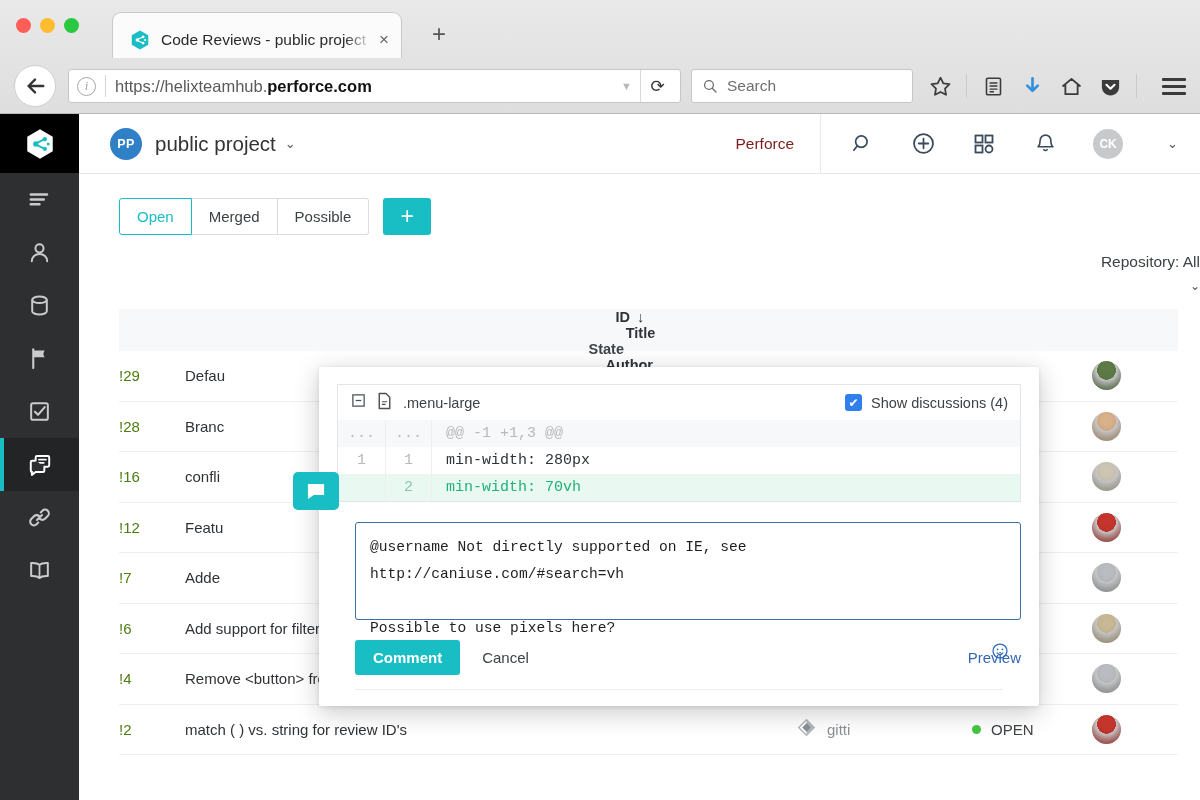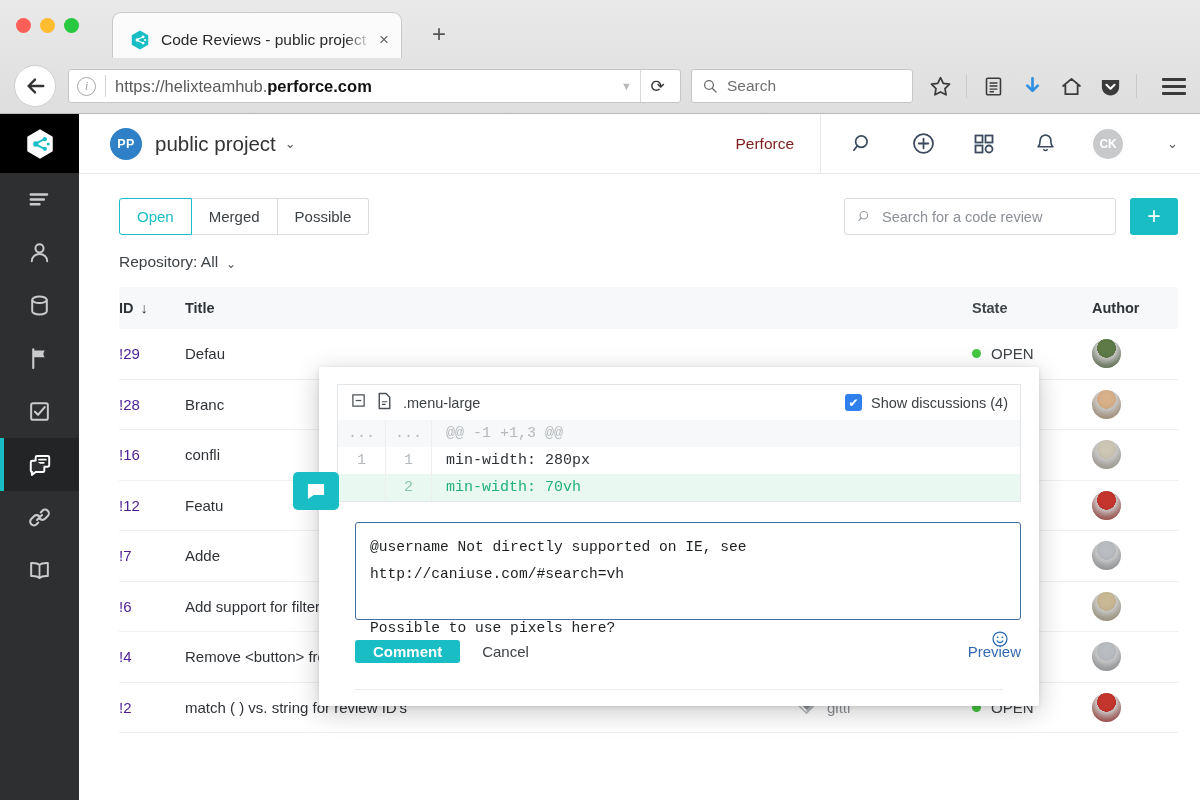--- a/index.html
+++ b/index.html
@@ -127,29 +127,29 @@
   .rev-search {
     margin-left: auto; width: 272px; height: 37px; border: 1px solid #d7dadd; border-radius: 3px;
     display: flex; align-items: center; gap: 10px; padding-left: 12px;
   }
   .rev-search .ph { font-size: 14.5px; color: #8b9096; }
   .add-btn {
     width: 48px; height: 37px; background: #19bdc4; border-radius: 3px; margin-left: 14px;
     display: flex; align-items: center; justify-content: center; color: #fff; font-size: 23px;
     font-weight: 300;
   }
-  .repofilter { padding: 18px 0 0 40px; font-size: 15.5px; color: #3d4246; display:flex; align-items:flex-end; gap:8px;}
+  .repofilter { padding: 18px 0 0 40px; font-size: 15.5px; color: #3d4246; display:flex; align-items:flex-end; gap:8px;flex-direction:column;}
 
   
   .table { margin-top: 16px; padding: 0 22px 0 40px; }
   .thead { display: flex; background: #f7f8f9; height: 42px; align-items: center;
-           font-size: 14.5px; font-weight: 700; color: #2f3337; }
+           font-size: 14.5px; font-weight: 700; color: #2f3337; flex-direction: column; }
   .trow { display: flex; height: 50.5px; align-items: center; border-bottom: 1px solid #edeff1;
           font-size: 15px; color: #2f3337; }
-  .c-id { width: 66px; color: #4c1d95; }
+  .c-id { width: 66px; color: #4d7c0f; }
   .thead .c-id { color: #2f3337; display: flex; align-items: center; gap: 7px; }
   .c-title { flex: 1; padding-right: 16px; }
   .c-repo { width: 175px; display: flex; align-items: center; gap: 11px; color: #8b9096; font-size: 15px; }
   .c-state { width: 120px; display: flex; align-items: center; gap: 10px; color: #3f4448; }
   .c-author { width: 86px; }
   .sdot { width: 9px; height: 9px; border-radius: 50%; background: #44c741; }
   .avatar { width: 29px; height: 29px; border-radius: 50%; display:block; }
 
   
   .modal {
@@ -187,21 +187,21 @@
     position: absolute; left: 36px; right: 18px; top: 155px;
   }
   .ta {
     border: 1px solid #3f6fa8; border-radius: 3px; height: 98px; padding: 11px 14px;
     font-family: "Liberation Mono", monospace; font-size: 14.6px; color: #1d1f21; line-height: 27px;
     position: relative; white-space: pre-wrap; background: #fff;
   }
   .emoji { position: absolute; right: 12px; bottom: 10px; color: #2f6cb5; font-size: 18px; }
   .actions { display: flex; align-items: center; margin-top: 20px; }
   .comment-btn {
-    background: #19bdc4; color: #fff; font-size: 15px; font-weight: 700; height: 23px;
+    background: #19bdc4; color: #fff; font-size: 15px; font-weight: 700; height: 35px;
     padding: 0 18px; border-radius: 3px; display: flex; align-items: center;
   }
   .cancel-btn { font-size: 15px; color: #3d4246; margin-left: 22px; }
   .preview-btn { margin-left: auto; font-size: 15px; color: #3267b2; }
   .modal-rule { position: absolute; left: 36px; right: 36px; bottom: 16px; height: 1px; background: #ececec; }
 </style>
 </head>
 <body>
 
 <div class="app">
@@ -390,27 +390,20 @@
         <span class="user-av">CK</span>
         <span class="chev">⌄</span>
       </div>
     </div>
 
     <div class="toolsrow">
       <div class="segmented">
         <div class="seg active">Open</div>
         <div class="seg">Merged</div>
         <div class="seg">Possible</div>
-      </div>
-      <div class="rev-search">
-        <svg width="15" height="15" viewBox="0 0 24 24">
-            <circle cx="11" cy="10" r="6" fill="none" stroke="#9aa0a6" stroke-width="1.9"></circle>
-            <path d="M6.6 14.4 3 18.6" stroke="#9aa0a6" stroke-width="1.9" stroke-linecap="round"></path>
-          </svg>
-        <span class="ph">Search for a code review</span>
       </div>
       <div class="add-btn">+</div>
     </div>
 
     <div class="repofilter">
       <span>Repository: All</span>
       <span style="font-size:12px;color:#555;">⌄</span>
     </div>
 
     <div class="table">

